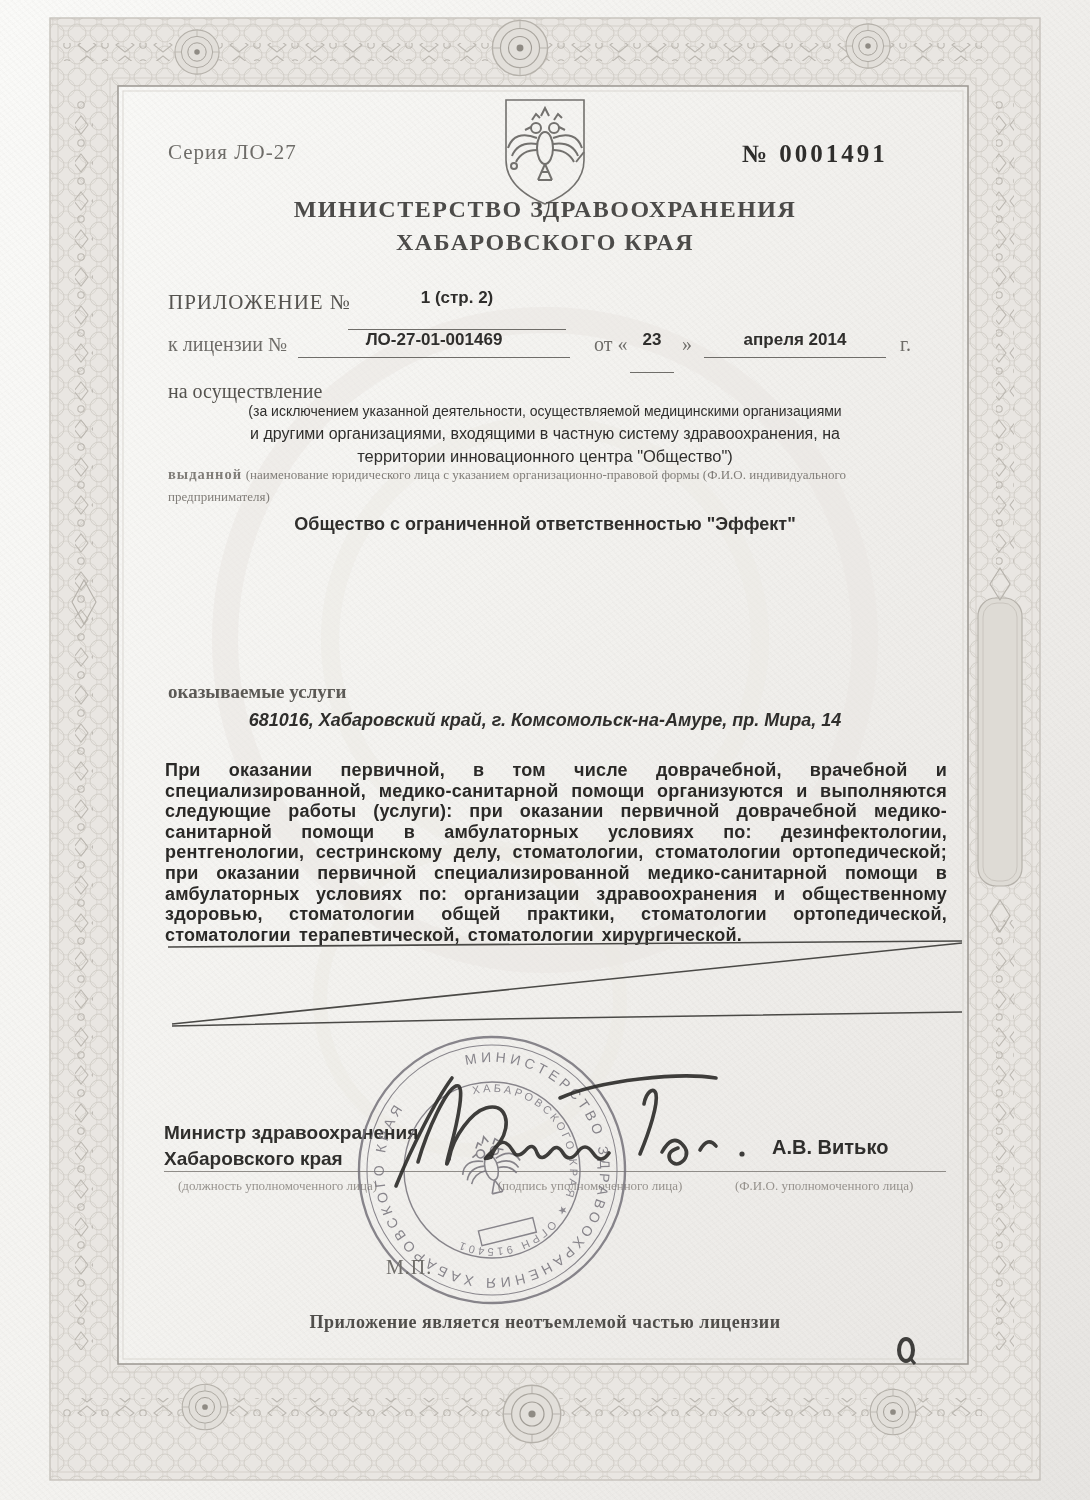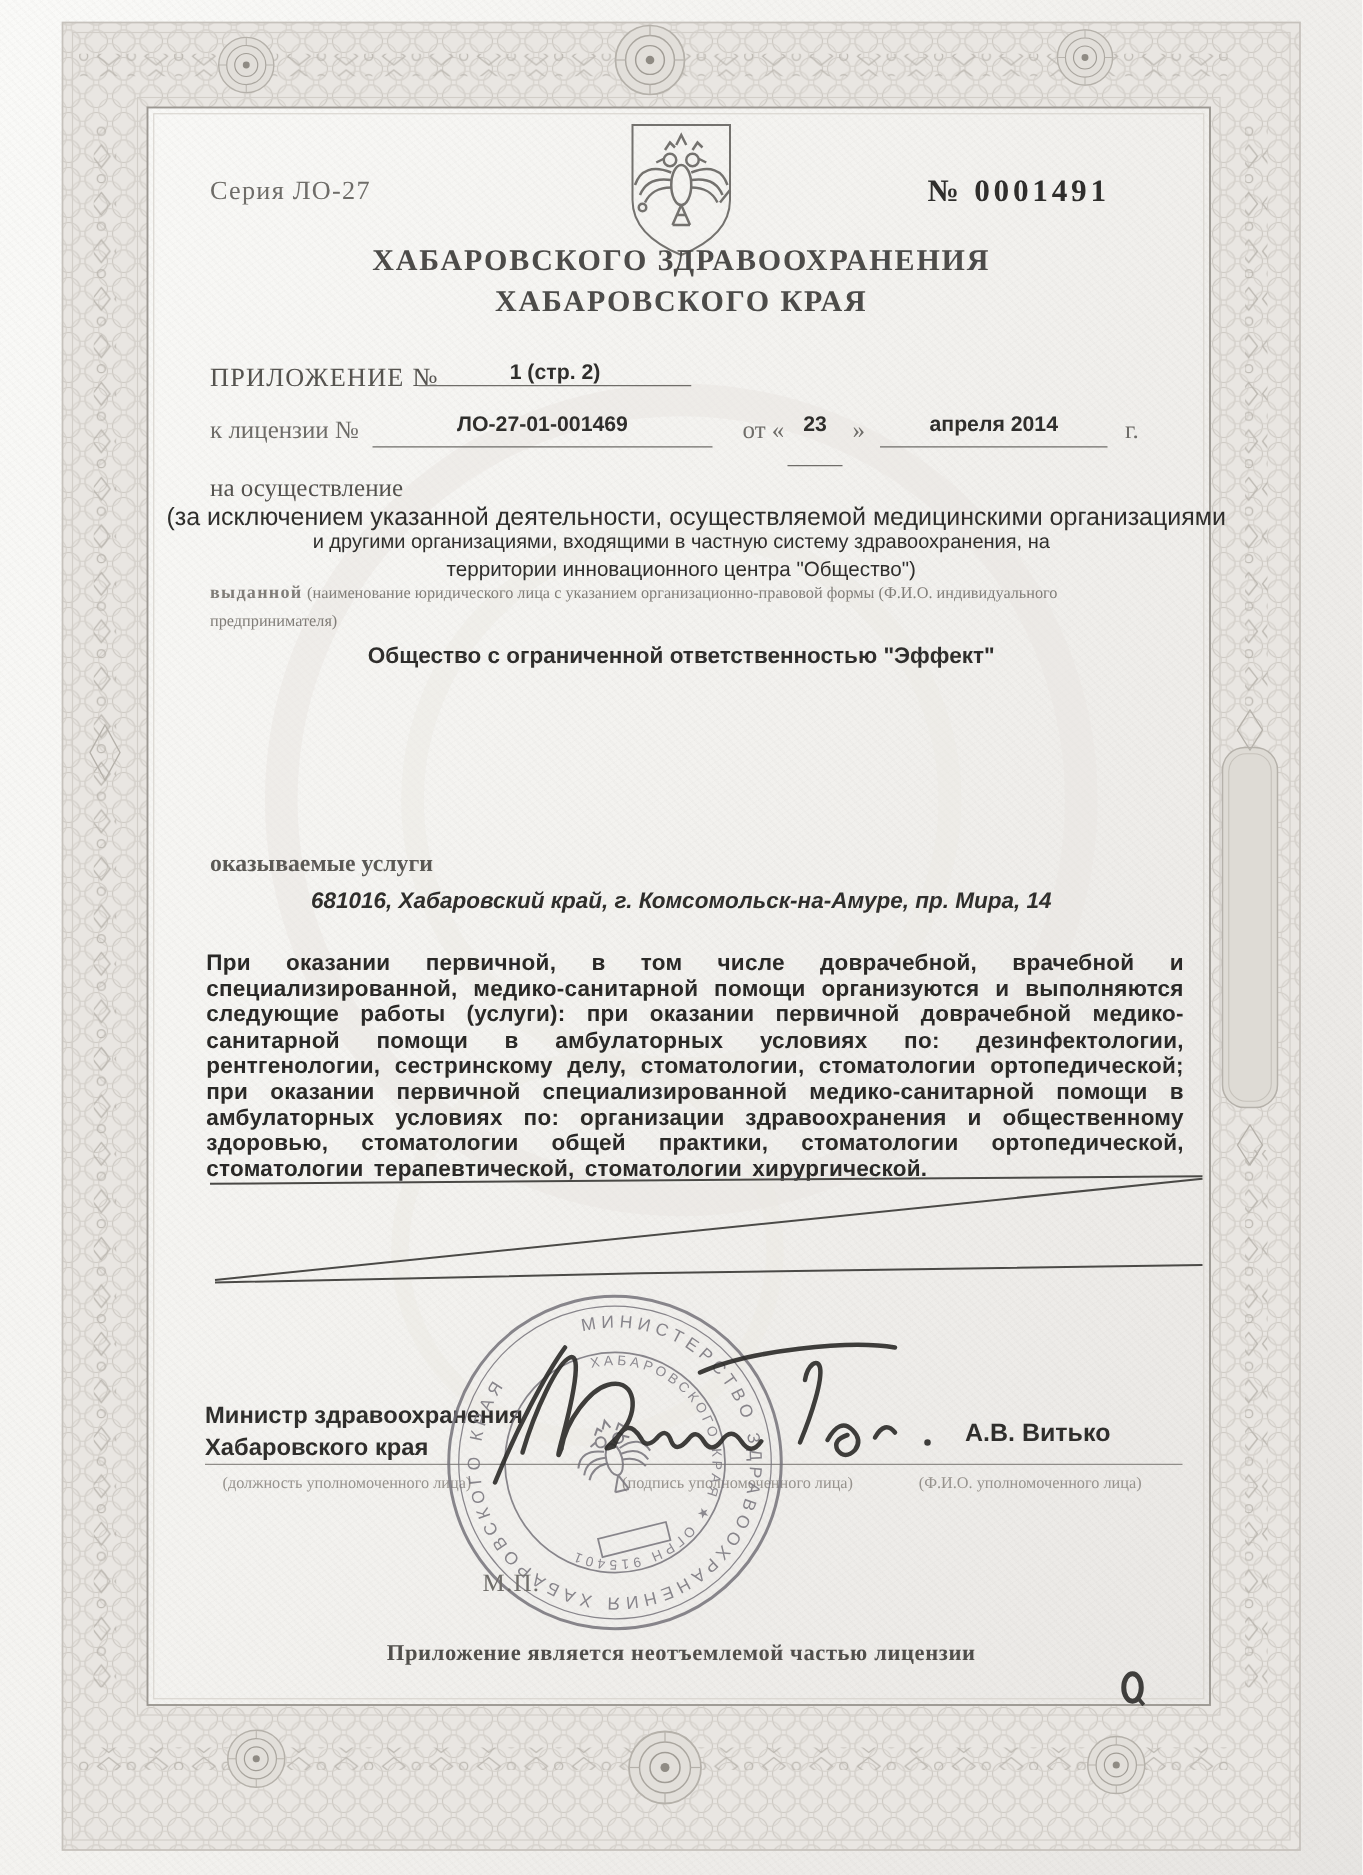--- a/index.html
+++ b/index.html
@@ -111,36 +111,36 @@
         <path d="M53,42 C68,36 78,40 82,52 M53,48 C66,46 74,50 78,60 M53,54 C64,54 70,58 74,66"></path>
         <path d="M45,68 L38,84 M45,68 L52,84 M38,84 H52 M41,76 H49"></path>
         <circle cx="14" cy="70" r="3"></circle>
           <path d="M76,66 l8,-10"></path>
       </g>
     </g>
   </svg>
 
   <div class="abs serif b ink" style="left:742px;top:140px;font-size:25px;letter-spacing:3px;">№  0001491</div>
 
-  <div class="abs serif center" style="top:196px;font-size:24px;font-weight:600;letter-spacing:1.5px;color:#4c4b49;">ХАБАРОВСКОГО  ЗДРАВООХРАНЕНИЯ</div>
+  <div class="abs serif center" style="top:196px;font-size:24px;font-weight:600;letter-spacing:1.5px;color:#4c4b49;">МИНИСТЕРСТВО  ЗДРАВООХРАНЕНИЯ</div>
   <div class="abs serif center" style="top:229px;font-size:24px;font-weight:600;letter-spacing:1.5px;color:#4c4b49;">ХАБАРОВСКОГО  КРАЯ</div>
 
   <div class="abs serif lab" style="left:168px;top:290px;font-size:21px;letter-spacing:1px;color:#55534f;">ПРИЛОЖЕНИЕ №</div>
-  <div class="abs field-val uline" style="left:335px;top:288px;width:218px;font-size:17px;padding-bottom:0;">1 (стр. 2)</div>
+  <div class="abs field-val uline" style="left:348px;top:288px;width:218px;font-size:17px;padding-bottom:21px;">1 (стр. 2)</div>
 
   <div class="abs serif lab" style="left:168px;top:333px;font-size:20px;">к лицензии №</div>
   <div class="abs field-val uline" style="left:298px;top:330px;width:272px;font-size:17px;padding-bottom:7px;">ЛО-27-01-001469</div>
   <div class="abs serif lab" style="left:594px;top:333px;font-size:20px;">от «</div>
   <div class="abs field-val uline" style="left:630px;top:330px;width:44px;font-size:17px;padding-bottom:22px;">23</div>
   <div class="abs serif lab" style="left:682px;top:333px;font-size:20px;">»</div>
   <div class="abs field-val uline" style="left:704px;top:330px;width:182px;font-size:17px;padding-bottom:7px;">апреля 2014</div>
   <div class="abs serif lab" style="left:900px;top:333px;font-size:20px;">г.</div>
 
   <div class="abs serif lab" style="left:168px;top:380px;font-size:20px;color:#55534f;">на осуществление</div>
-  <div class="abs sans ink center" style="top:403px;font-size:20px;padding-left:12px;">(за исключением указанной деятельности, осуществляемой медицинскими организациями</div>
+  <div class="abs sans ink center" style="top:403px;font-size:14px;">(за исключением указанной деятельности, осуществляемой медицинскими организациями</div>
   <div class="abs sans ink center" style="top:425px;font-size:16px;">и другими организациями, входящими в частную систему здравоохранения, на</div>
   <div class="abs sans ink center" style="top:447px;font-size:16.5px;">территории инновационного центра "Общество")</div>
 
   <div class="abs serif" style="left:168px;top:466px;font-size:14.5px;color:#807d78;white-space:nowrap;">
     <span class="b" style="letter-spacing:1px;">выданной</span>
     <span style="font-size:13px;">(наименование юридического лица с указанием организационно-правовой формы (Ф.И.О. индивидуального</span>
   </div>
   <div class="abs serif" style="left:168px;top:489px;font-size:13px;color:#807d78;">предпринимателя)</div>
 
   <div class="abs sans b ink center" style="top:514px;font-size:18px;">Общество с ограниченной ответственностью "Эффект"</div>

